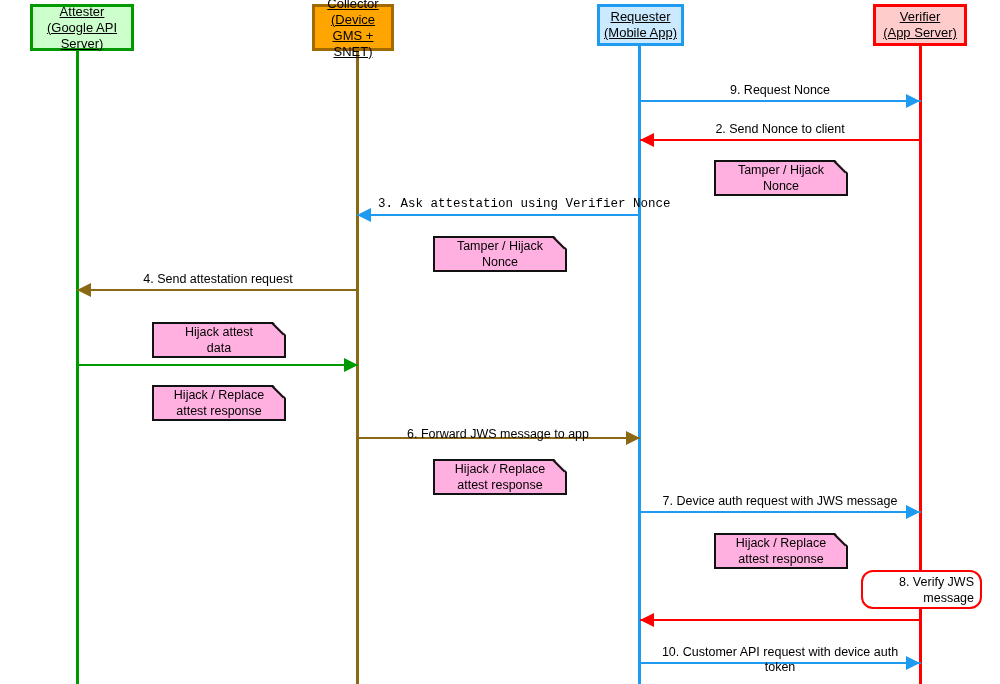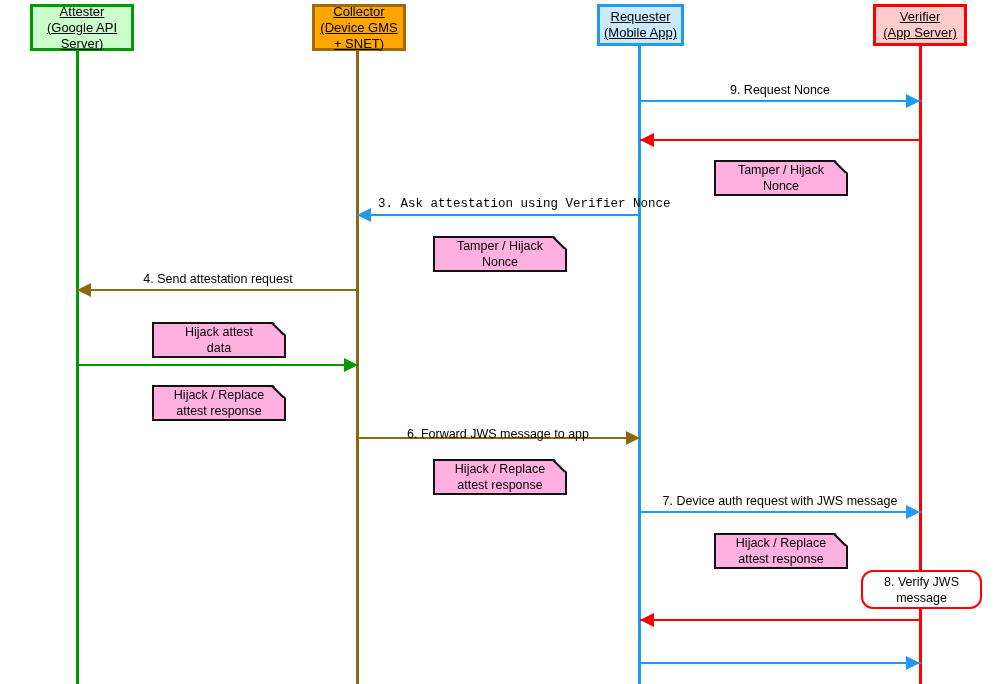--- a/index.html
+++ b/index.html
@@ -147,21 +147,21 @@
   <div class="lifeline" style="left:638px; top:45px; height:639px; background:#1e9bf0;"></div>
   <div class="lifeline" style="left:919px; top:45px; height:639px; background:#ff0000;"></div>
 
   <div class="actor-box" style="left:30px; top:4px; width:104px; height:47px; background:#ccffcc; border-color:#009900;">
     <span class="actor-label">
       <span>Attester</span>
       <span class="l2">(Google API Server)</span>
     </span>
   </div>
 
-  <div class="actor-box" style="left:312px; top:4px; width:94px; height:47px; background:#ffa500; border-color:#a06a00;">
+  <div class="actor-box" style="left:312px; top:4px; width:82px; height:47px; background:#ffa500; border-color:#a06a00;">
     <span class="actor-label">
       <span>Collector</span>
       <span class="l2">(Device GMS + SNET)</span>
     </span>
   </div>
 
   <div class="actor-box" style="left:597px; top:4px; width:87px; height:42px; background:#cceaff; border-color:#1e9bf0;">
     <span class="actor-label">
       <span>Requester</span>
       <span class="l2">(Mobile App)</span>
@@ -176,20 +176,21 @@
   </div>
 
   <div class="msg-stub" style="left:639px; top:86px; height:16px; background:#1e9bf0;"></div>
   <div class="msg-line" style="left:639px; top:100px; width:282px; background:#1e9bf0;"></div>
   <div class="arrowhead right" style="left:906px; top:94px; border-left-color:#1e9bf0;"></div>
   <div class="msg-label" style="left:660px; top:83px; width:240px;">9. Request Nonce</div>
 
   <div class="msg-stub" style="left:919px; top:125px; height:16px; background:#ff0000;"></div>
   <div class="msg-line" style="left:640px; top:139px; width:281px; background:#ff0000;"></div>
   <div class="arrowhead left" style="left:640px; top:133px; border-right-color:#ff0000;"></div>
+  <div class="msg-label" style="left:660px; top:122px; width:240px;">2. Send Nonce to client</div>
 
   <div class="note" style="left:714px; top:160px; width:134px; height:36px;">
     <span class="fold"></span>
     <span class="fold-edge"></span>
     <span class="note-text">
       <span>Tamper / Hijack</span><br>
       <span>Nonce</span>
     </span>
   </div>
 
@@ -254,25 +255,26 @@
 
   <div class="note" style="left:714px; top:533px; width:134px; height:36px;">
     <span class="fold"></span>
     <span class="fold-edge"></span>
     <span class="note-text">
       <span>Hijack / Replace</span><br>
       <span>attest response</span>
     </span>
   </div>
 
-  <div class="action-box" style="left:861px; top:570px; width:121px; height:39px;">
+  <div class="action-box" style="left:861px; top:570px; width:121px; height:39px;text-align:right;">
     <span>8. Verify JWS message</span>
   </div>
 
   <div class="msg-stub" style="left:919px; top:608px; height:12px; background:#ff0000;"></div>
   <div class="msg-line" style="left:640px; top:619px; width:281px; background:#ff0000;"></div>
   <div class="arrowhead left" style="left:640px; top:613px; border-right-color:#ff0000;"></div>
 
   <div class="msg-stub" style="left:639px; top:648px; height:16px; background:#1e9bf0;"></div>
   <div class="msg-line" style="left:639px; top:662px; width:282px; background:#1e9bf0;"></div>
   <div class="arrowhead right" style="left:906px; top:656px; border-left-color:#1e9bf0;"></div>
+  <div class="msg-label wrap" style="left:655px; top:645px; width:250px;">10. Customer API request with device auth token</div>
 
 </div>
 
 </body></html>

